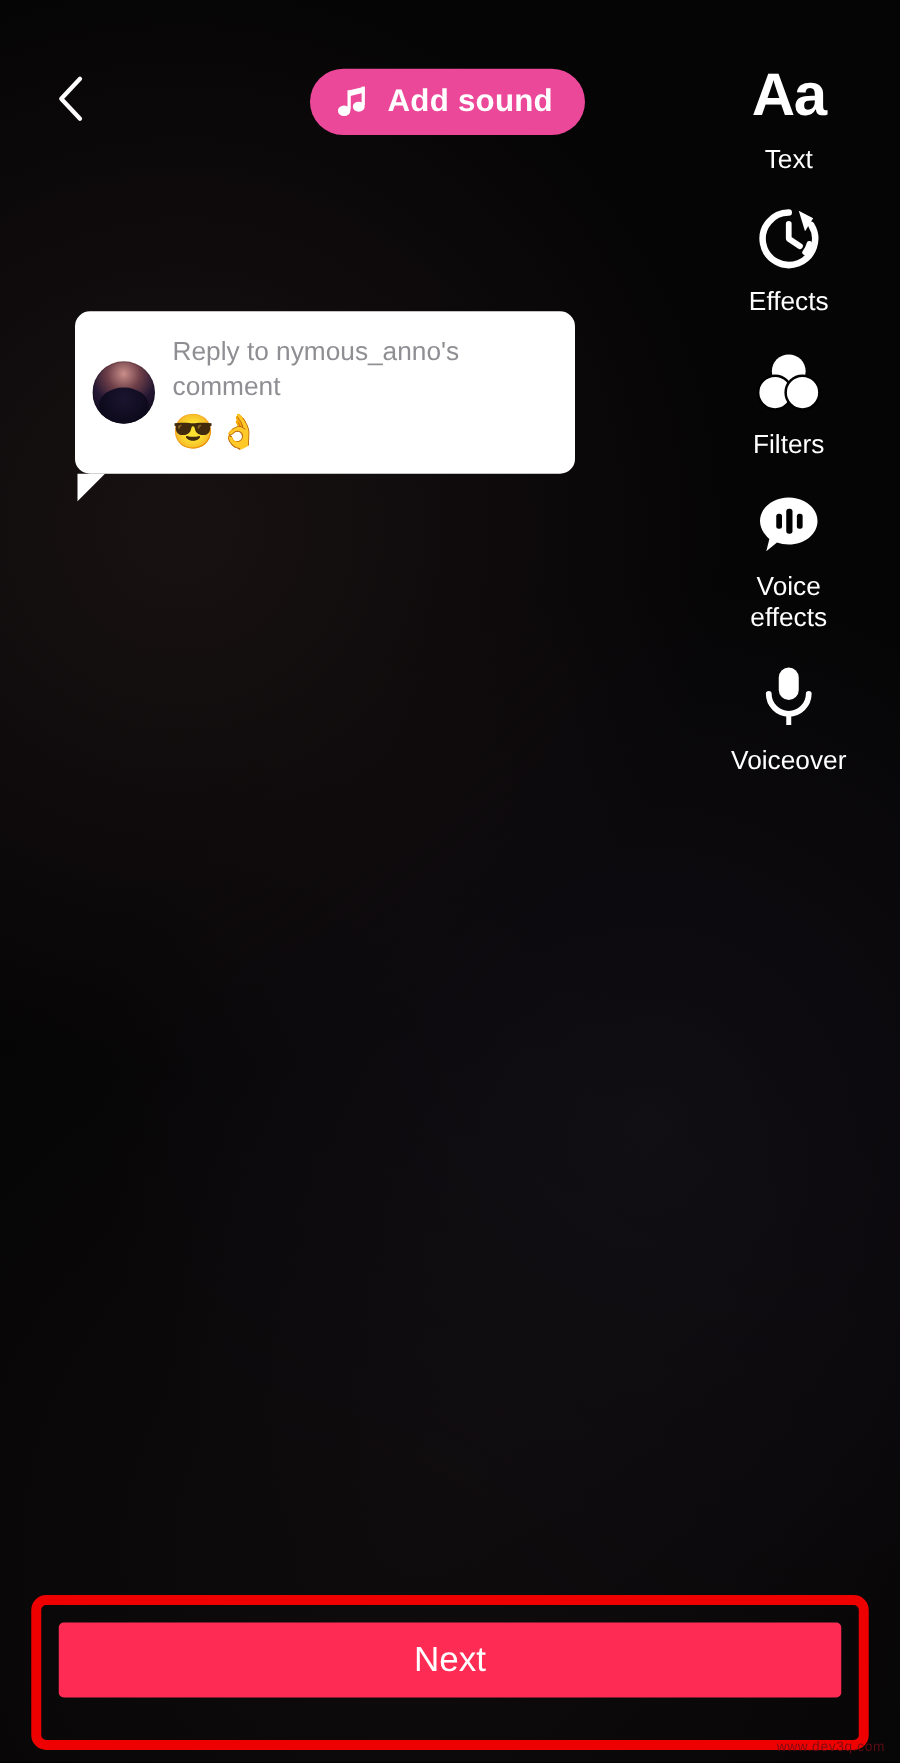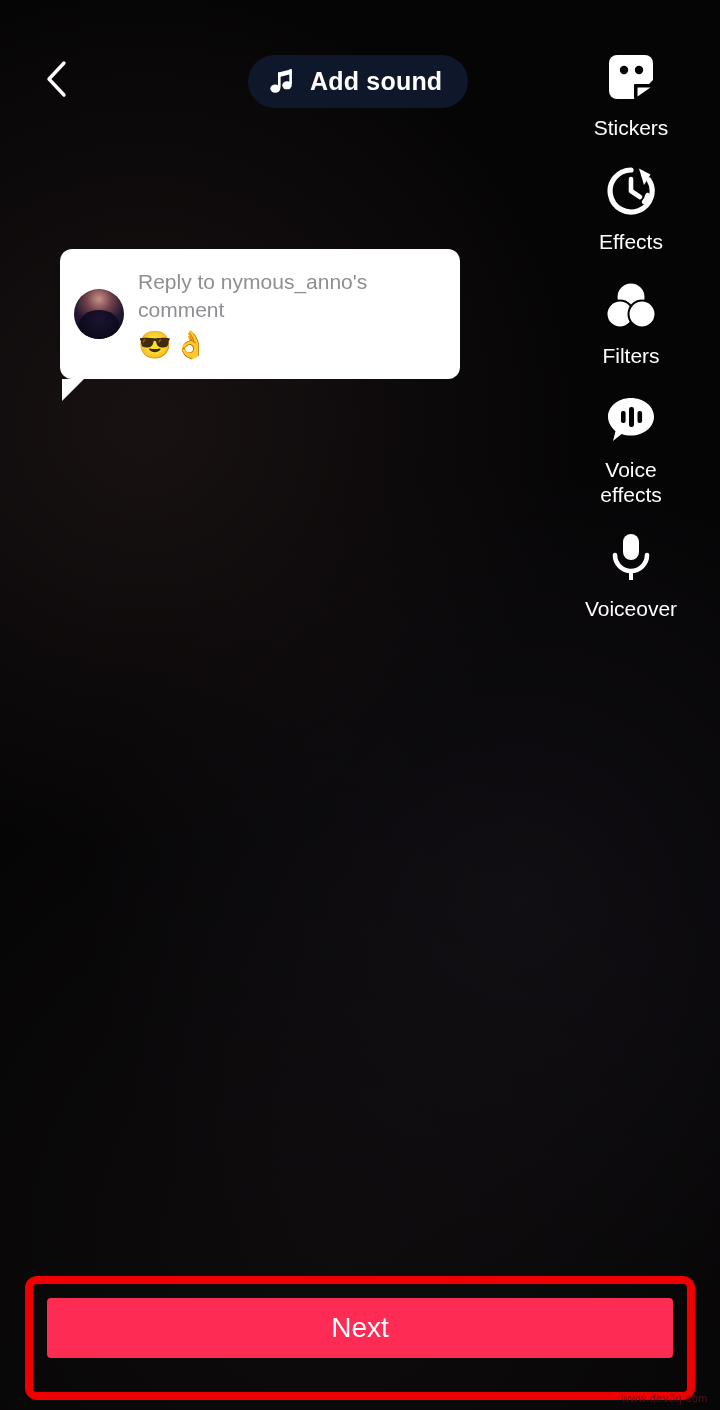--- a/index.html
+++ b/index.html
@@ -32,21 +32,21 @@
     position:absolute; left:28px; top:52px;
     width:56px; height:54px;
     display:flex; align-items:center; justify-content:center;
   }
   .chev {
     width:24px; height:38px;
   }
   .sound-pill {
     position:absolute; left:248px; top:55px;
     height:53px; padding:0 26px 0 22px;
-    background:#0f172a;
+    background:#ec4899;
     border-radius:27px;
     display:flex; align-items:center; gap:14px;
     color:#fff;
   }
   .sound-pill .lbl {
     font-size:25px; font-weight:bold; letter-spacing:.2px;
     white-space:nowrap;
   }
 
   
@@ -163,33 +163,27 @@
       <rect x="8.0" y="4.2" width="2.6" height="15.5" fill="#fff"></rect>
       <rect x="19.3" y="1.3" width="2.6" height="15.0" fill="#fff"></rect>
       <ellipse cx="5.3" cy="20.6" rx="5.0" ry="4.2" fill="#fff"></ellipse>
       <ellipse cx="17.0" cy="17.3" rx="4.7" ry="4.0" fill="#fff"></ellipse>
     </svg>
     <span class="lbl">Add sound</span>
   </div>
 
   <div class="rail">
 
-
-    <div class="tool">
-      <div class="ic">
-        <svg width="50" height="50" viewBox="0 0 50 50">
-          <path d="M11 3 H39 A8 8 0 0 1 47 11 V28 L28 47 H11 A8 8 0 0 1 3 39 V11 A8 8 0 0 1 11 3 Z" fill="#fff"></path>
-          <circle cx="18" cy="18" r="4.2" fill="#000"></circle>
-          <circle cx="33" cy="18" r="4.2" fill="#000"></circle>
-          <path d="M28 47 L28 33 A1 1 0 0 1 29 32 L47 32 Z" fill="#000"></path>
-          <path d="M31.5 35.5 L44.5 35.5 L31.5 44.5 Z" fill="#fff"></path>
-        </svg>
-      </div>
-      <div class="tlbl">Stickers</div>
-    </div>
+    <div class="tool">
+      <div class="ic">
+        <span class="aa">Aa</span>
+      </div>
+      <div class="tlbl">Text</div>
+    </div>
+
 
     <div class="tool">
       <div class="ic">
         <svg width="52" height="52" viewBox="0 0 52 52">
           <path d="M26 5 A21 21 0 1 0 44 15" fill="none" stroke="#fff" stroke-width="5.2" stroke-linecap="round"></path>
           <path d="M34 3.5 L45.5 9.5 L39 20 Z" fill="#fff"></path>
           <path d="M26 14 L26 26 L35 32" fill="none" stroke="#fff" stroke-width="4.6" stroke-linecap="round" stroke-linejoin="round"></path>
           <path d="M42.5 30 A17 17 0 0 1 39 37" fill="none" stroke="#fff" stroke-width="4.4" stroke-linecap="round"></path>
         </svg>
       </div>

